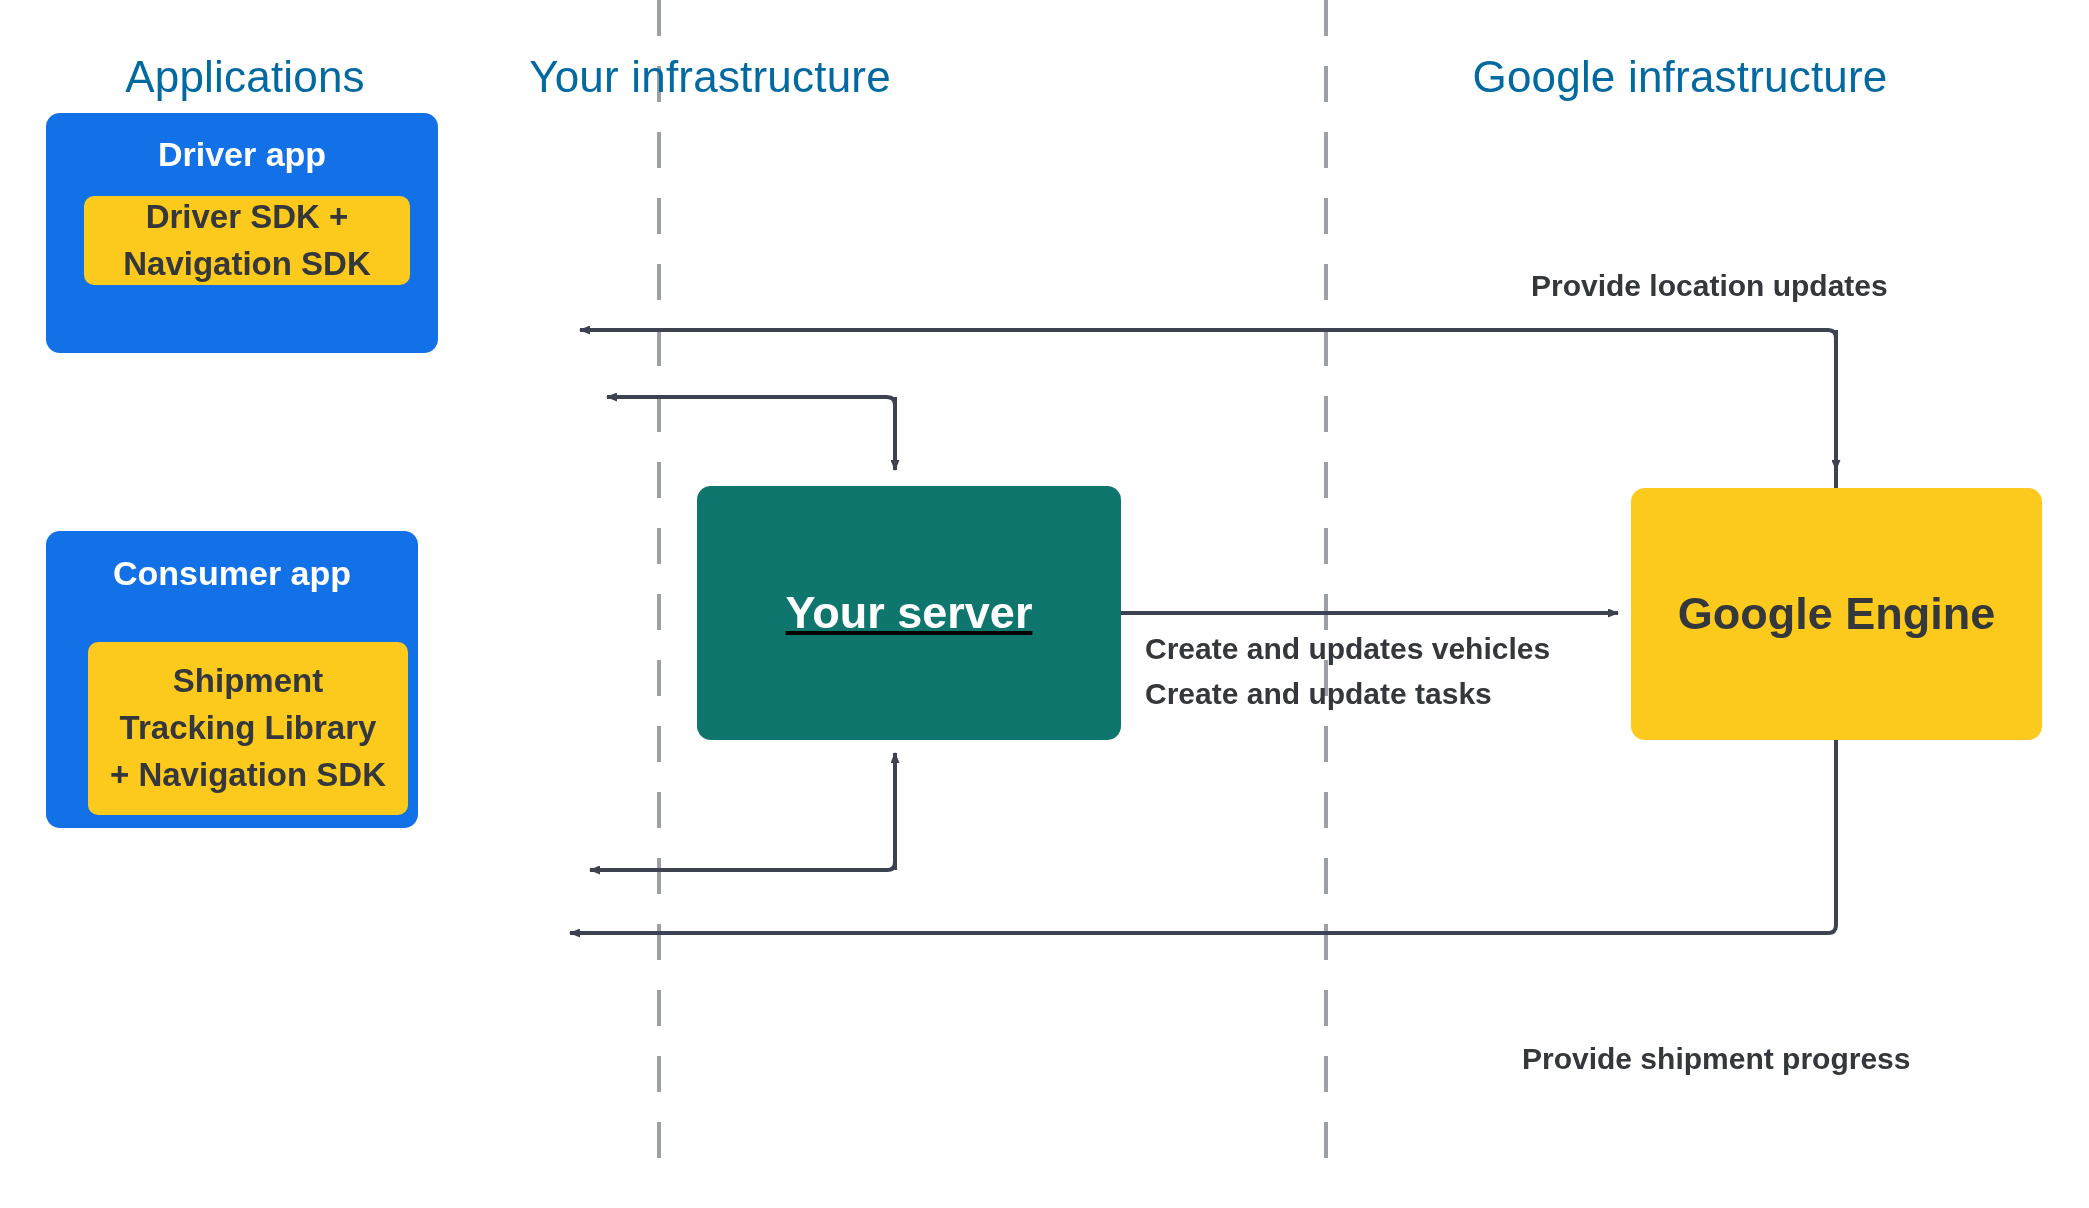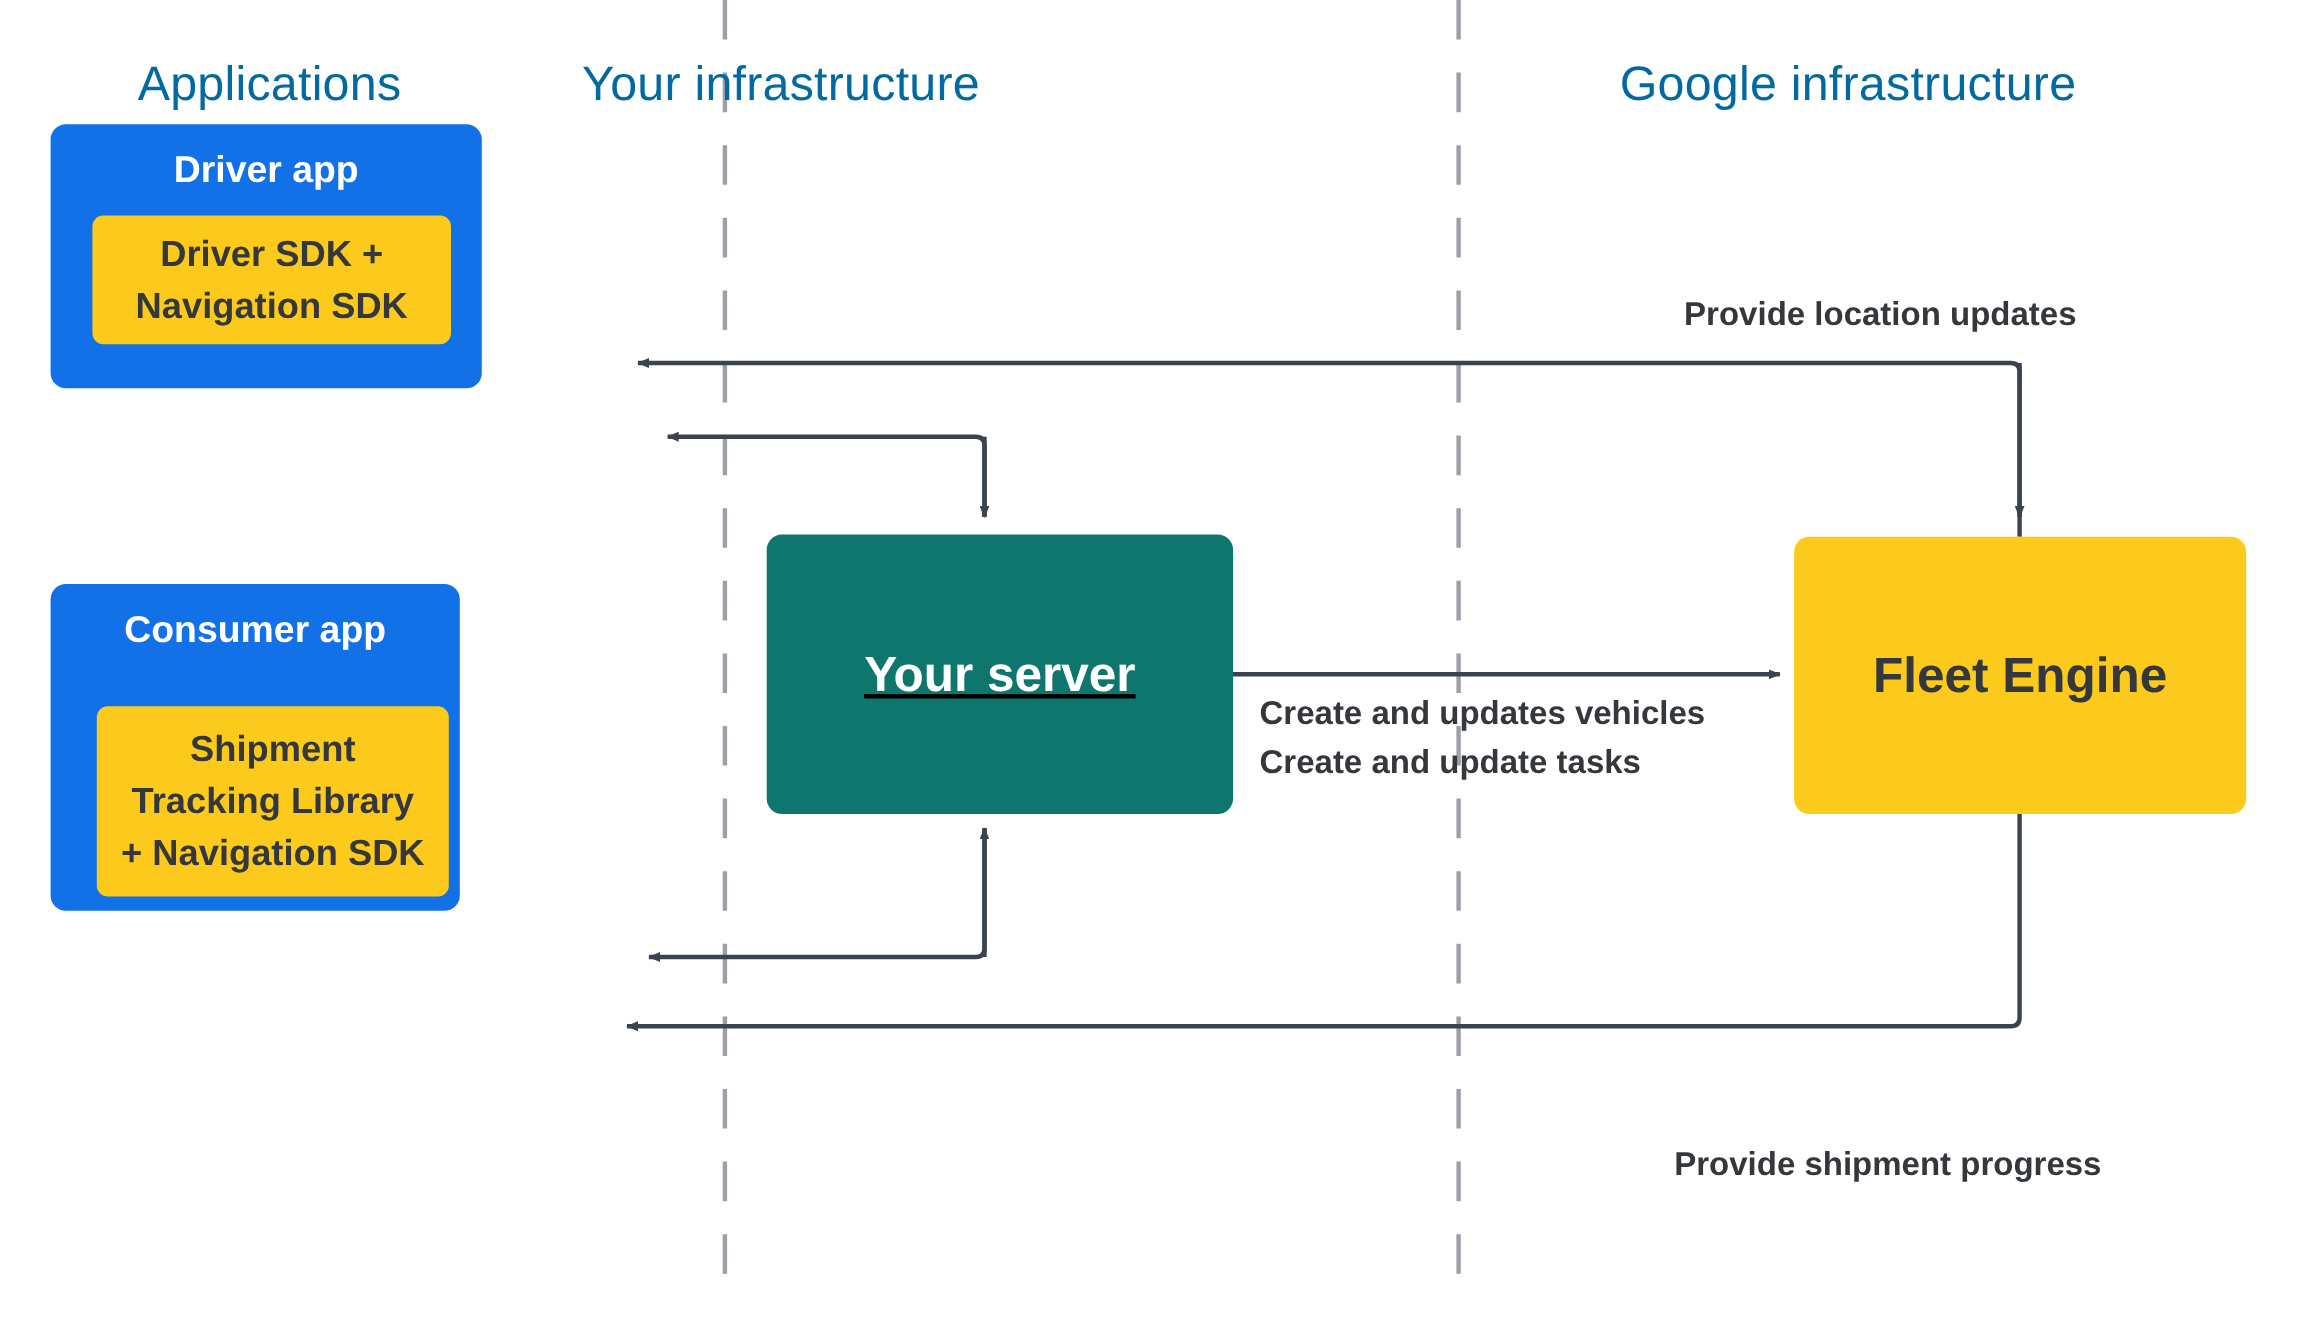--- a/index.html
+++ b/index.html
@@ -68,21 +68,21 @@
   .sdk-box {
     position: absolute;
     background: #FCCA1C;
     border-radius: 10px;
     display: flex;
     align-items: center;
     justify-content: center;
     text-align: center;
     box-sizing: border-box;
   }
-  #driver-sdk-box   { left: 38px; top: 83px; width: 326px; height: 117px; }
+  #driver-sdk-box   { left: 38px; top: 83px; width: 326px; height: 89px; }
   #consumer-sdk-box { left: 42px; top: 89px; width: 320px; height: 173px; margin-top: 22px; }
 
   .sdk-label {
     color: #34373b;
     font-family: "Liberation Sans", sans-serif;
     font-weight: bold;
     font-size: 33px;
     line-height: 1.42;
     white-space: pre-line;
     padding: 0 6px;
@@ -202,21 +202,21 @@
 Tracking Library
 + Navigation SDK</span>
     </div>
   </div>
 
   <div id="your-server-box">
     <span id="your-server-label">Your server</span>
   </div>
 
   <div id="fleet-engine-box">
-    <span id="fleet-engine-label">Fleet Engine</span>
+    <span id="fleet-engine-label">Google Engine</span>
   </div>
 
   <div class="flow-label" id="label-location-updates">Provide location updates</div>
   <div class="flow-label" id="label-create-vehicles">Create and updates vehicles</div>
   <div class="flow-label" id="label-create-tasks">Create and update tasks</div>
   <div class="flow-label" id="label-shipment-progress">Provide shipment progress</div>
 
 </div>
 
 </body></html>

